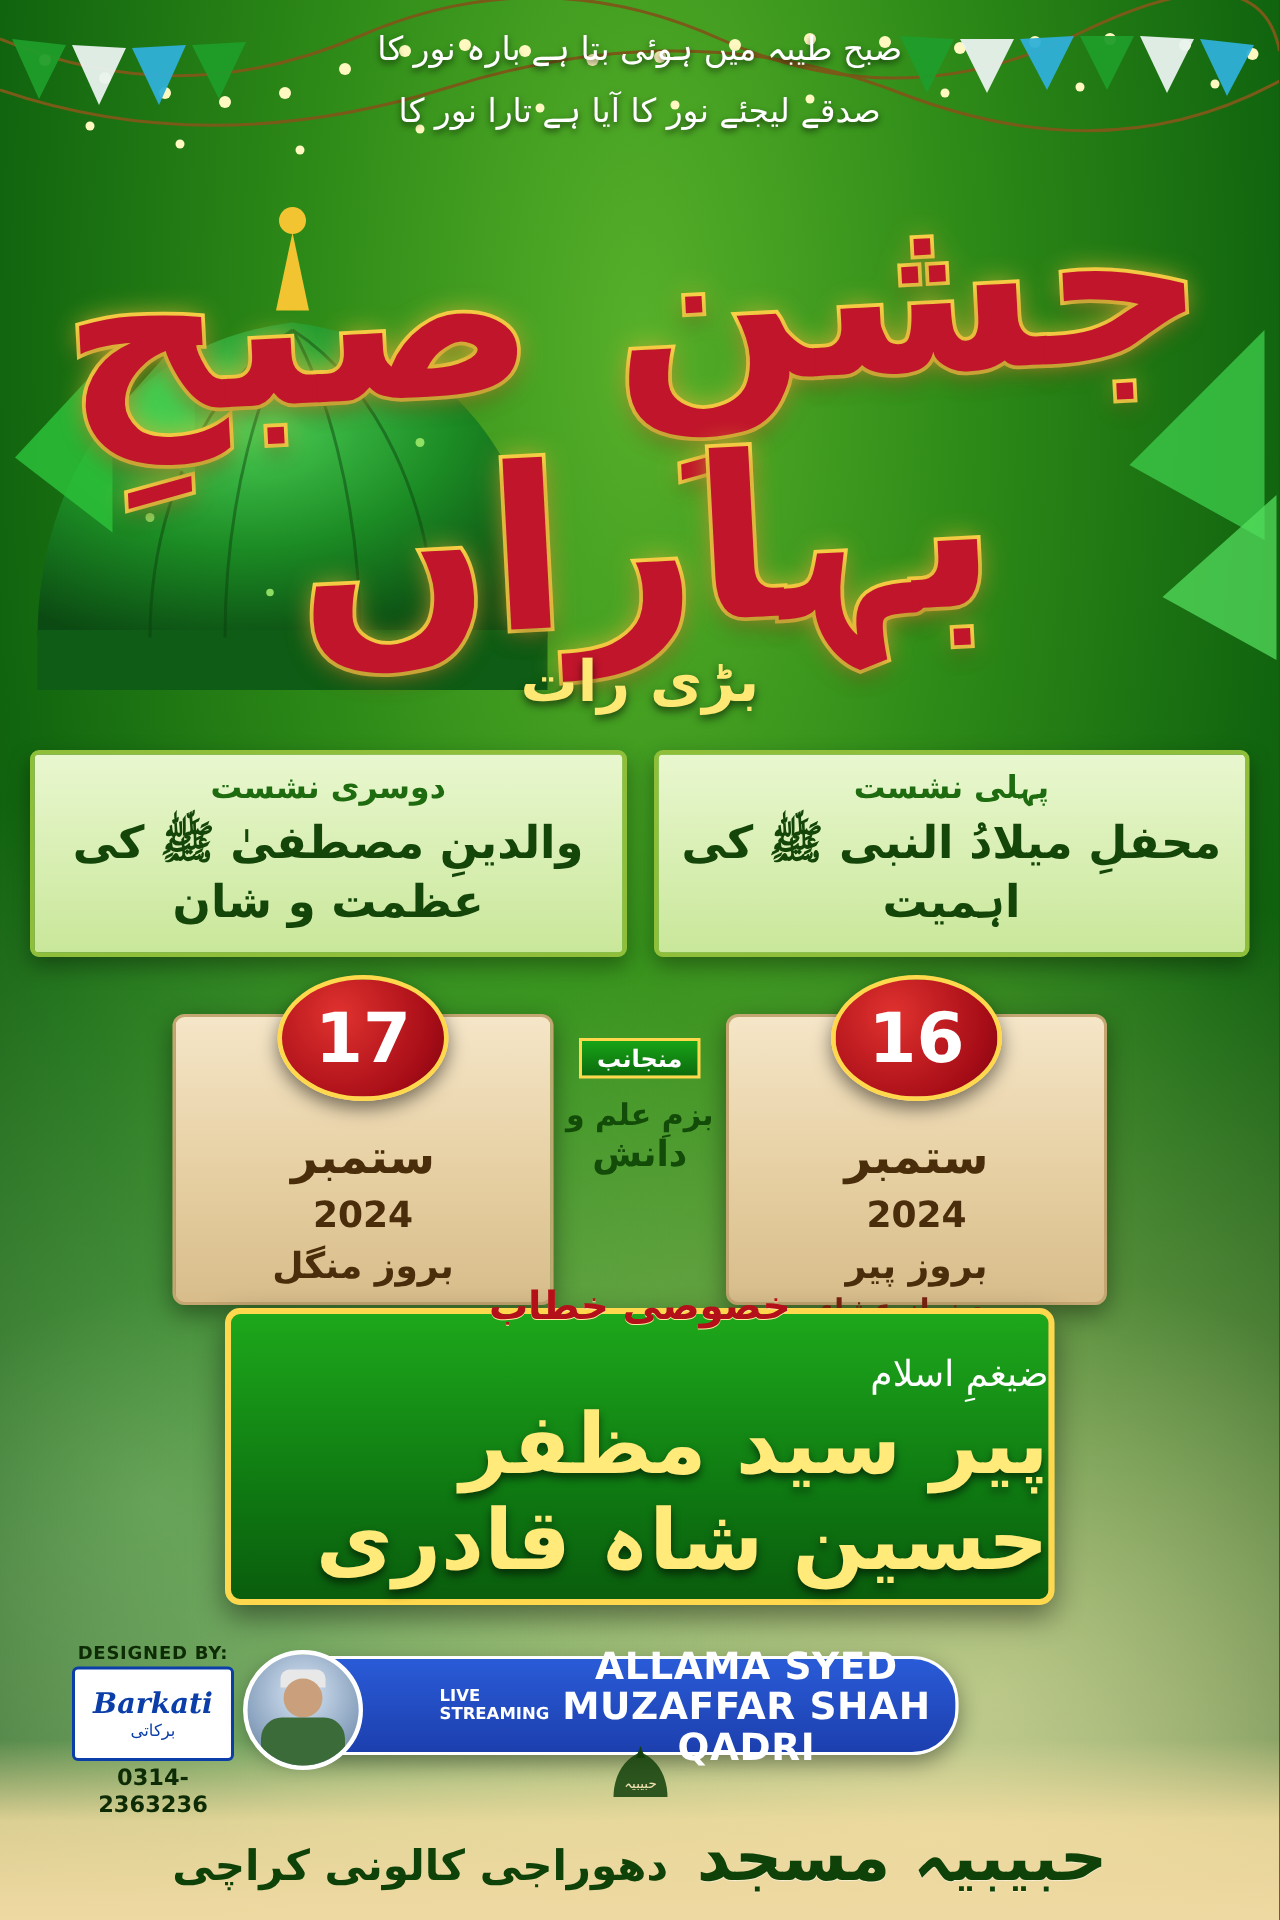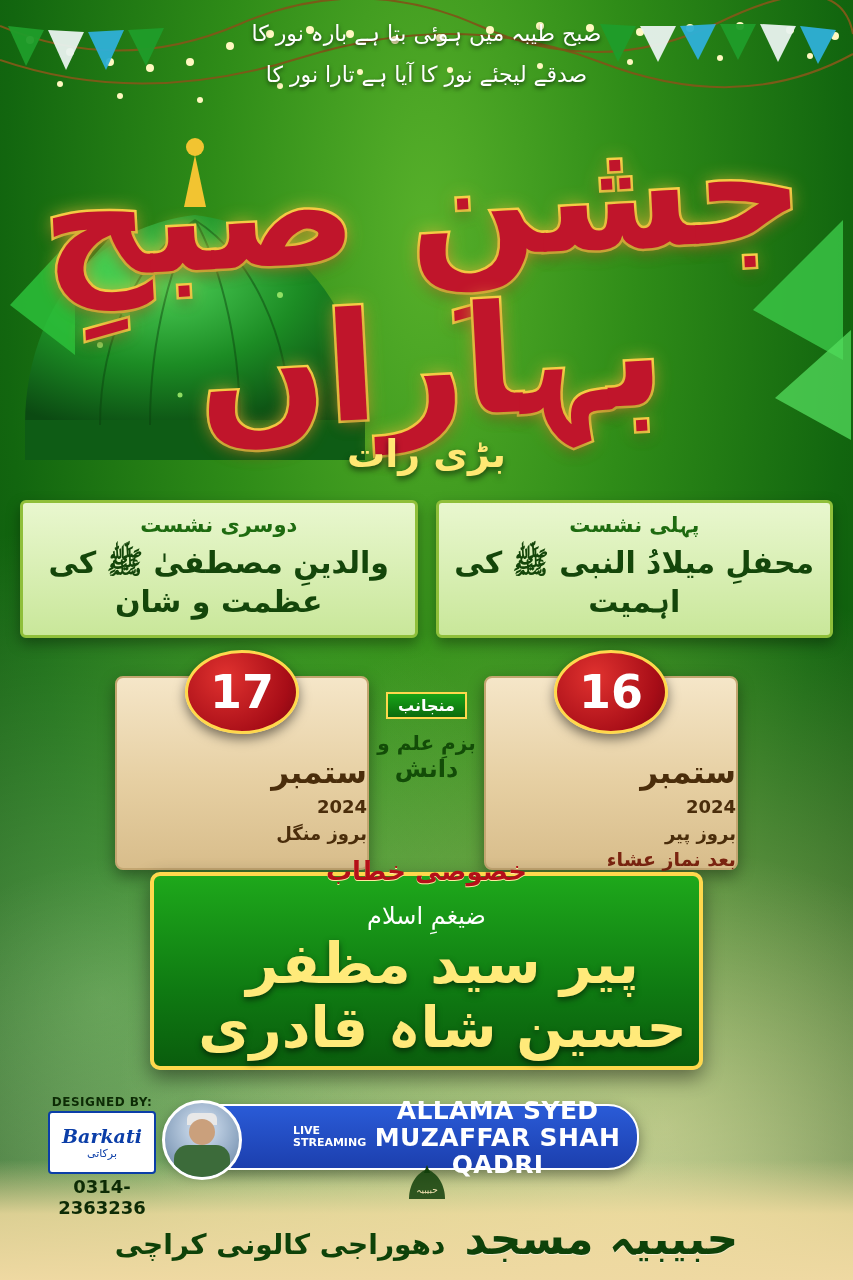--- a/index.html
+++ b/index.html
@@ -95,26 +95,26 @@
   
   .dates{
     position:absolute;top:640px;left:0;right:0;height:250px;
   }
   .scroll{
     position:absolute;top:36px;width:250px;height:190px;
     background:linear-gradient(180deg,#f5e6c8 0%, #e6cfa2 55%, #d8bd8b 100%);
     border:2px solid #c3a671;
     border-radius:8px;
     box-shadow:0 6px 16px rgba(0,0,0,.4);
-    direction:rtl;
+    direction:rtl;text-align:center;
   }
   .scroll.right{right:115px;}
   .scroll.left{left:115px;}
   .scroll .dline1{margin-top:76px;color:#4a2d0b;font-size:31px;font-weight:bold;}
-  .scroll .dline2{color:#4a2d0b;font-size:18px;font-weight:bold;margin-top:6px;}
+  .scroll .dline2{color:#4a2d0b;font-size:24px;font-weight:bold;margin-top:6px;}
   .scroll .dline3{color:#7a2410;font-size:19px;font-weight:bold;margin-top:4px;}
   .daybadge{
     position:absolute;top:-28px;left:50%;transform:translateX(-50%);
     width:108px;height:78px;border-radius:50%;
     background:radial-gradient(circle at 35% 30%, #e0322f 0%, #a70d17 70%, #7a0510 100%);
     border:3px solid #ffd84d;
     color:#ffffff;font-size:46px;font-weight:bold;
     display:flex;align-items:center;justify-content:center;
     box-shadow:0 5px 12px rgba(0,0,0,.5);
     z-index:3;
@@ -130,21 +130,21 @@
   }
   .center-tag .ct1{color:#134c08;font-size:20px;font-weight:bold;margin-top:12px;}
   .center-tag .ct2{color:#134c08;font-size:24px;font-weight:bold;}
 
   
   .speaker{
     position:absolute;top:872px;left:150px;right:150px;height:190px;
     background:linear-gradient(180deg,#1ea81b 0%, #0f7a12 60%, #0a5d0d 100%);
     border:4px solid #ffd84d;border-radius:10px;
     box-shadow:0 8px 20px rgba(0,0,0,.45);
-    direction:rtl;text-align:center;
+    direction:rtl;text-align:right;
   }
   .speaker .khitab{
     position:absolute;top:-20px;left:50%;transform:translateX(-50%);
     color:#b41019;font-size:26px;font-weight:bold;
     text-shadow:0 1px 0 #ffe9a0;
     background:transparent;white-space:nowrap;
   }
   .speaker .zia{color:#ffffff;font-size:24px;font-weight:normal;margin-top:26px;}
   .speaker .name{
     color:#ffea7a;font-size:56px;font-weight:bold;line-height:1.15;margin-top:2px;
@@ -157,21 +157,21 @@
     position:absolute;left:48px;top:1095px;width:108px;text-align:center;
     color:#0d2b05;
   }
   .designer .dby{font-size:12px;font-weight:bold;letter-spacing:.5px;}
   .designer .dbox{
     margin-top:2px;background:#ffffff;border:2px solid #0b3ea8;border-radius:4px;
     padding:12px 2px;
   }
   .designer .bk{color:#0b3ea8;font-size:19px;font-weight:bold;font-family:"DejaVu Serif", serif;font-style:italic;}
   .designer .ar{color:#0b3ea8;font-size:11px;}
-  .designer .phone{font-size:18px;font-weight:bold;color:#0d2b05;margin-top:2px;}
+  .designer .phone{font-size:15px;font-weight:bold;color:#0d2b05;margin-top:2px;}
 
   
   .livebar{
     position:absolute;left:165px;top:1104px;width:470px;height:62px;
     background:linear-gradient(180deg,#2a5bd7 0%, #1c3fae 100%);
     border:2px solid #ffffff;border-radius:31px;
     box-shadow:0 5px 14px rgba(0,0,0,.4);
     display:flex;align-items:center;
   }
   .avatar{

